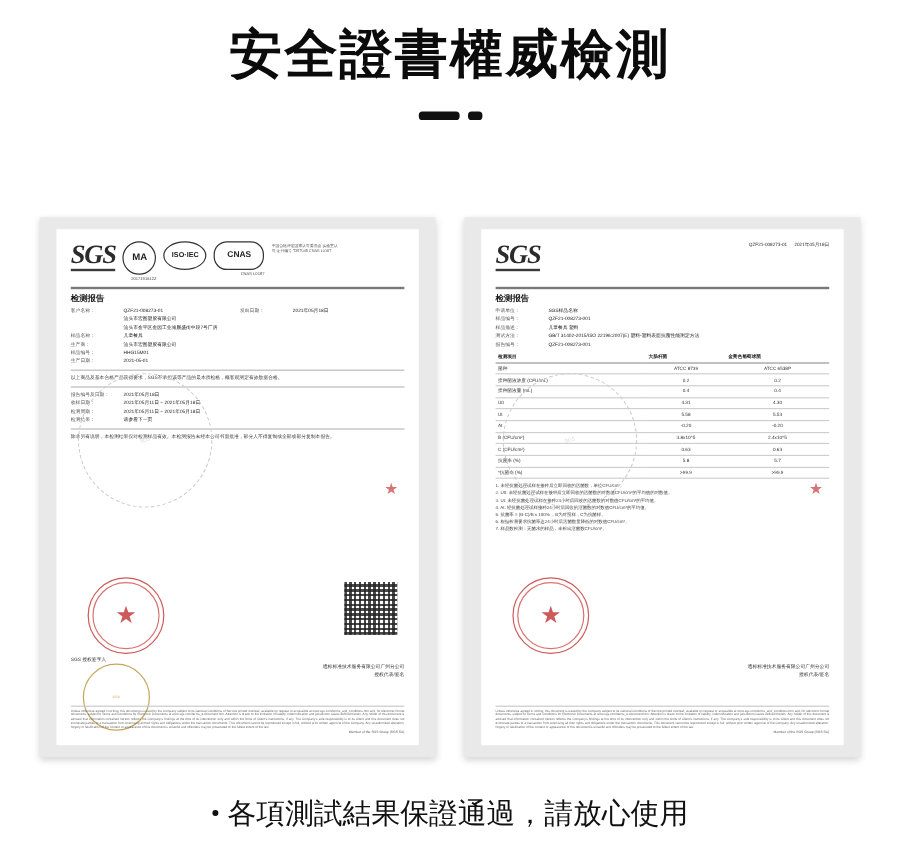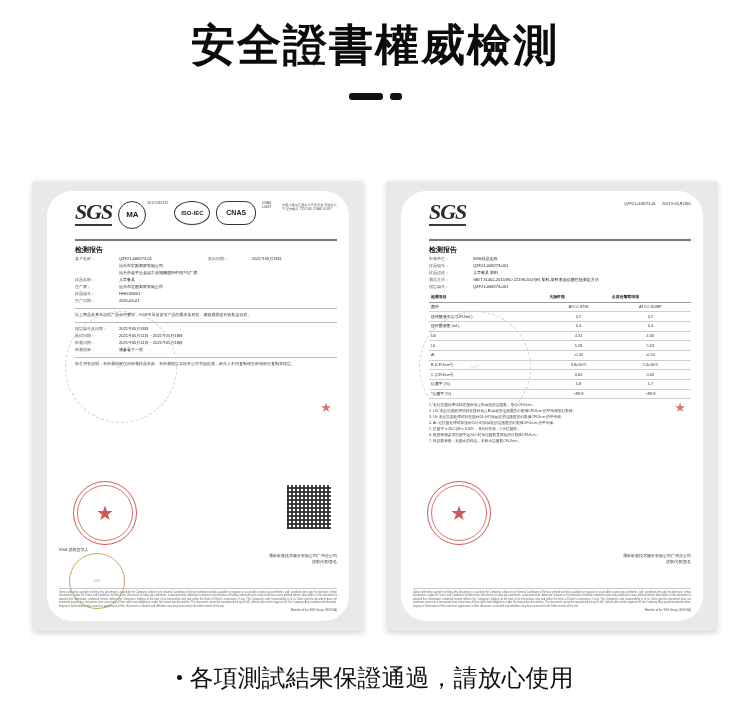--- a/index.html
+++ b/index.html
@@ -52,26 +52,25 @@
     box-shadow:0 2px 6px rgba(0,0,0,0.18);
     position:relative;
     padding:0;
     box-sizing:border-box;
   }
   .cert-inner{
     position:absolute;
     left:14px;top:10px;right:14px;bottom:10px;
     background:#ffffff;
     box-sizing:border-box;
-    padding:10px 12px 8px 28px;
+    padding:10px 12px 8px 12px;
     overflow:hidden;
     font-size:4.2px;
     color:#2c2c2c;
     line-height:1.5;
-    border-radius:25px;
   }
   
   .logo-row{
     display:flex;
     align-items:flex-start;
     gap:6px;
     height:34px;
   }
   .sgs-logo{
     font-family:"Liberation Serif", serif;
@@ -96,21 +95,21 @@
   .mark.oval{
     width:34px;height:22px;border-radius:50%;
     font-size:6px;
   }
   .mark.wide{
     width:40px;height:22px;border-radius:11px;font-size:7px;
   }
   .mark-sub{
     font-size:3.4px;color:#444;text-align:center;line-height:1.2;
   }
-  .mark-col{display:flex;flex-direction:row;align-items:flex-start;gap:1px;}
+  .mark-col{display:flex;flex-direction:column;align-items:flex-end;gap:1px;}
   .acc-text{
     font-size:3.2px;color:#555;line-height:1.35;margin-top:2px;
     width:58px;
   }
   .cert-title{
     font-size:7px;font-weight:bold;color:#1c1c1c;margin-top:4px;
   }
   .kv-row{
     display:flex;gap:4px;font-size:4px;color:#3a3a3a;margin-top:1px;
   }

